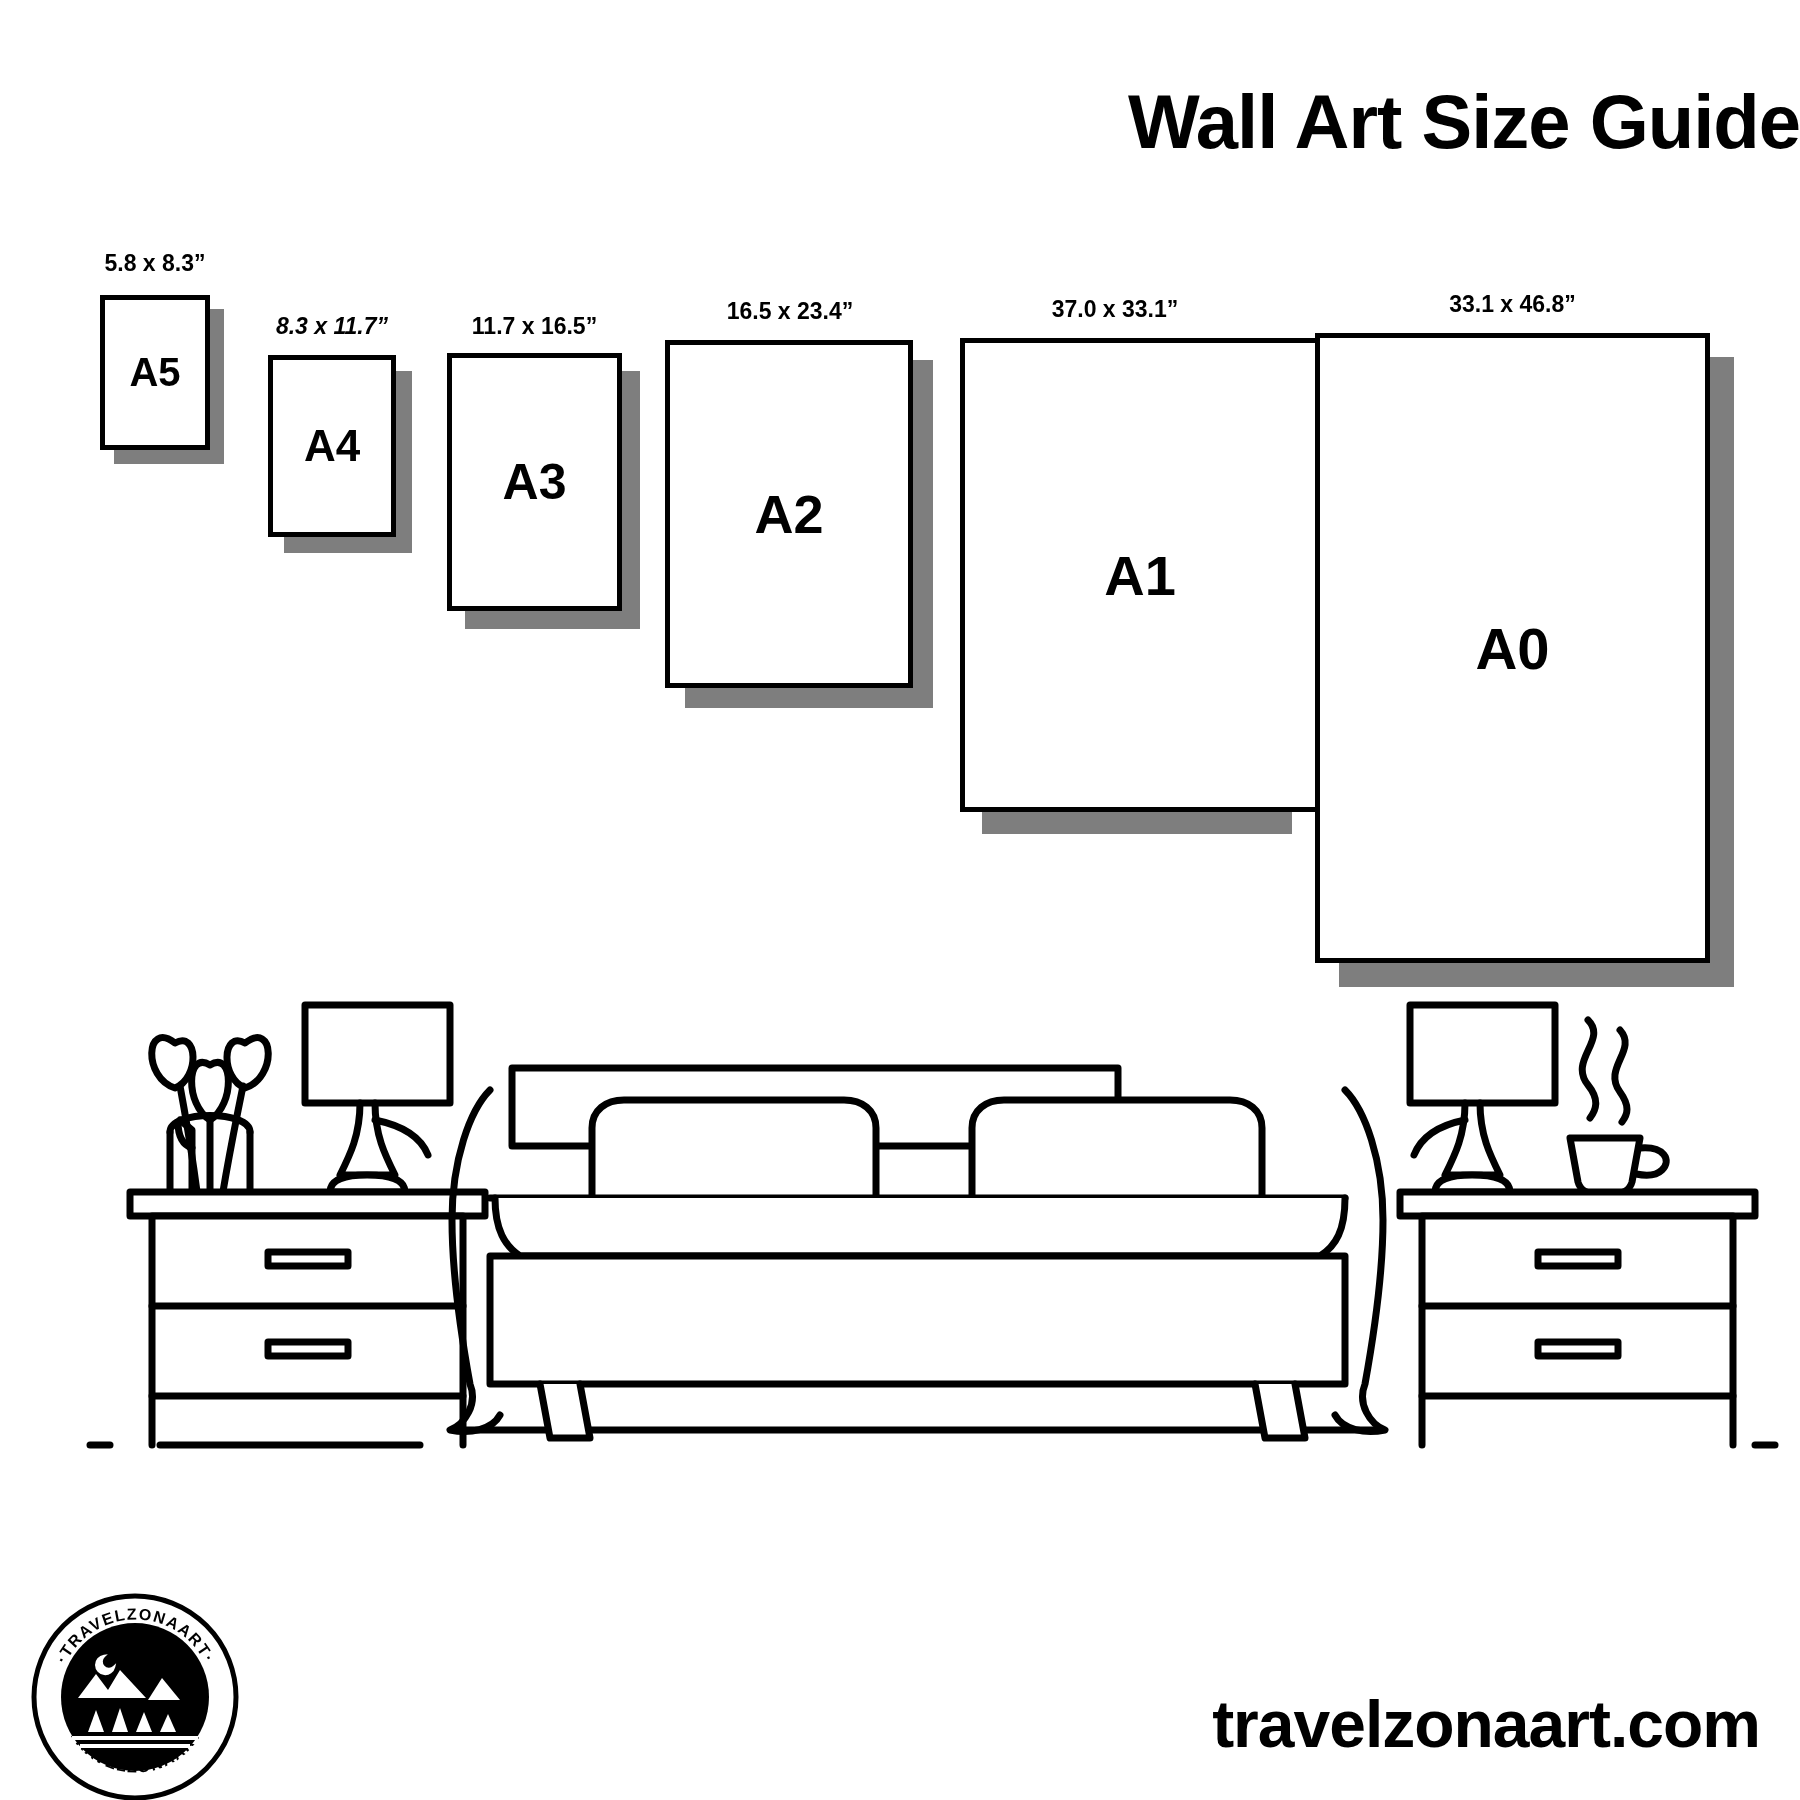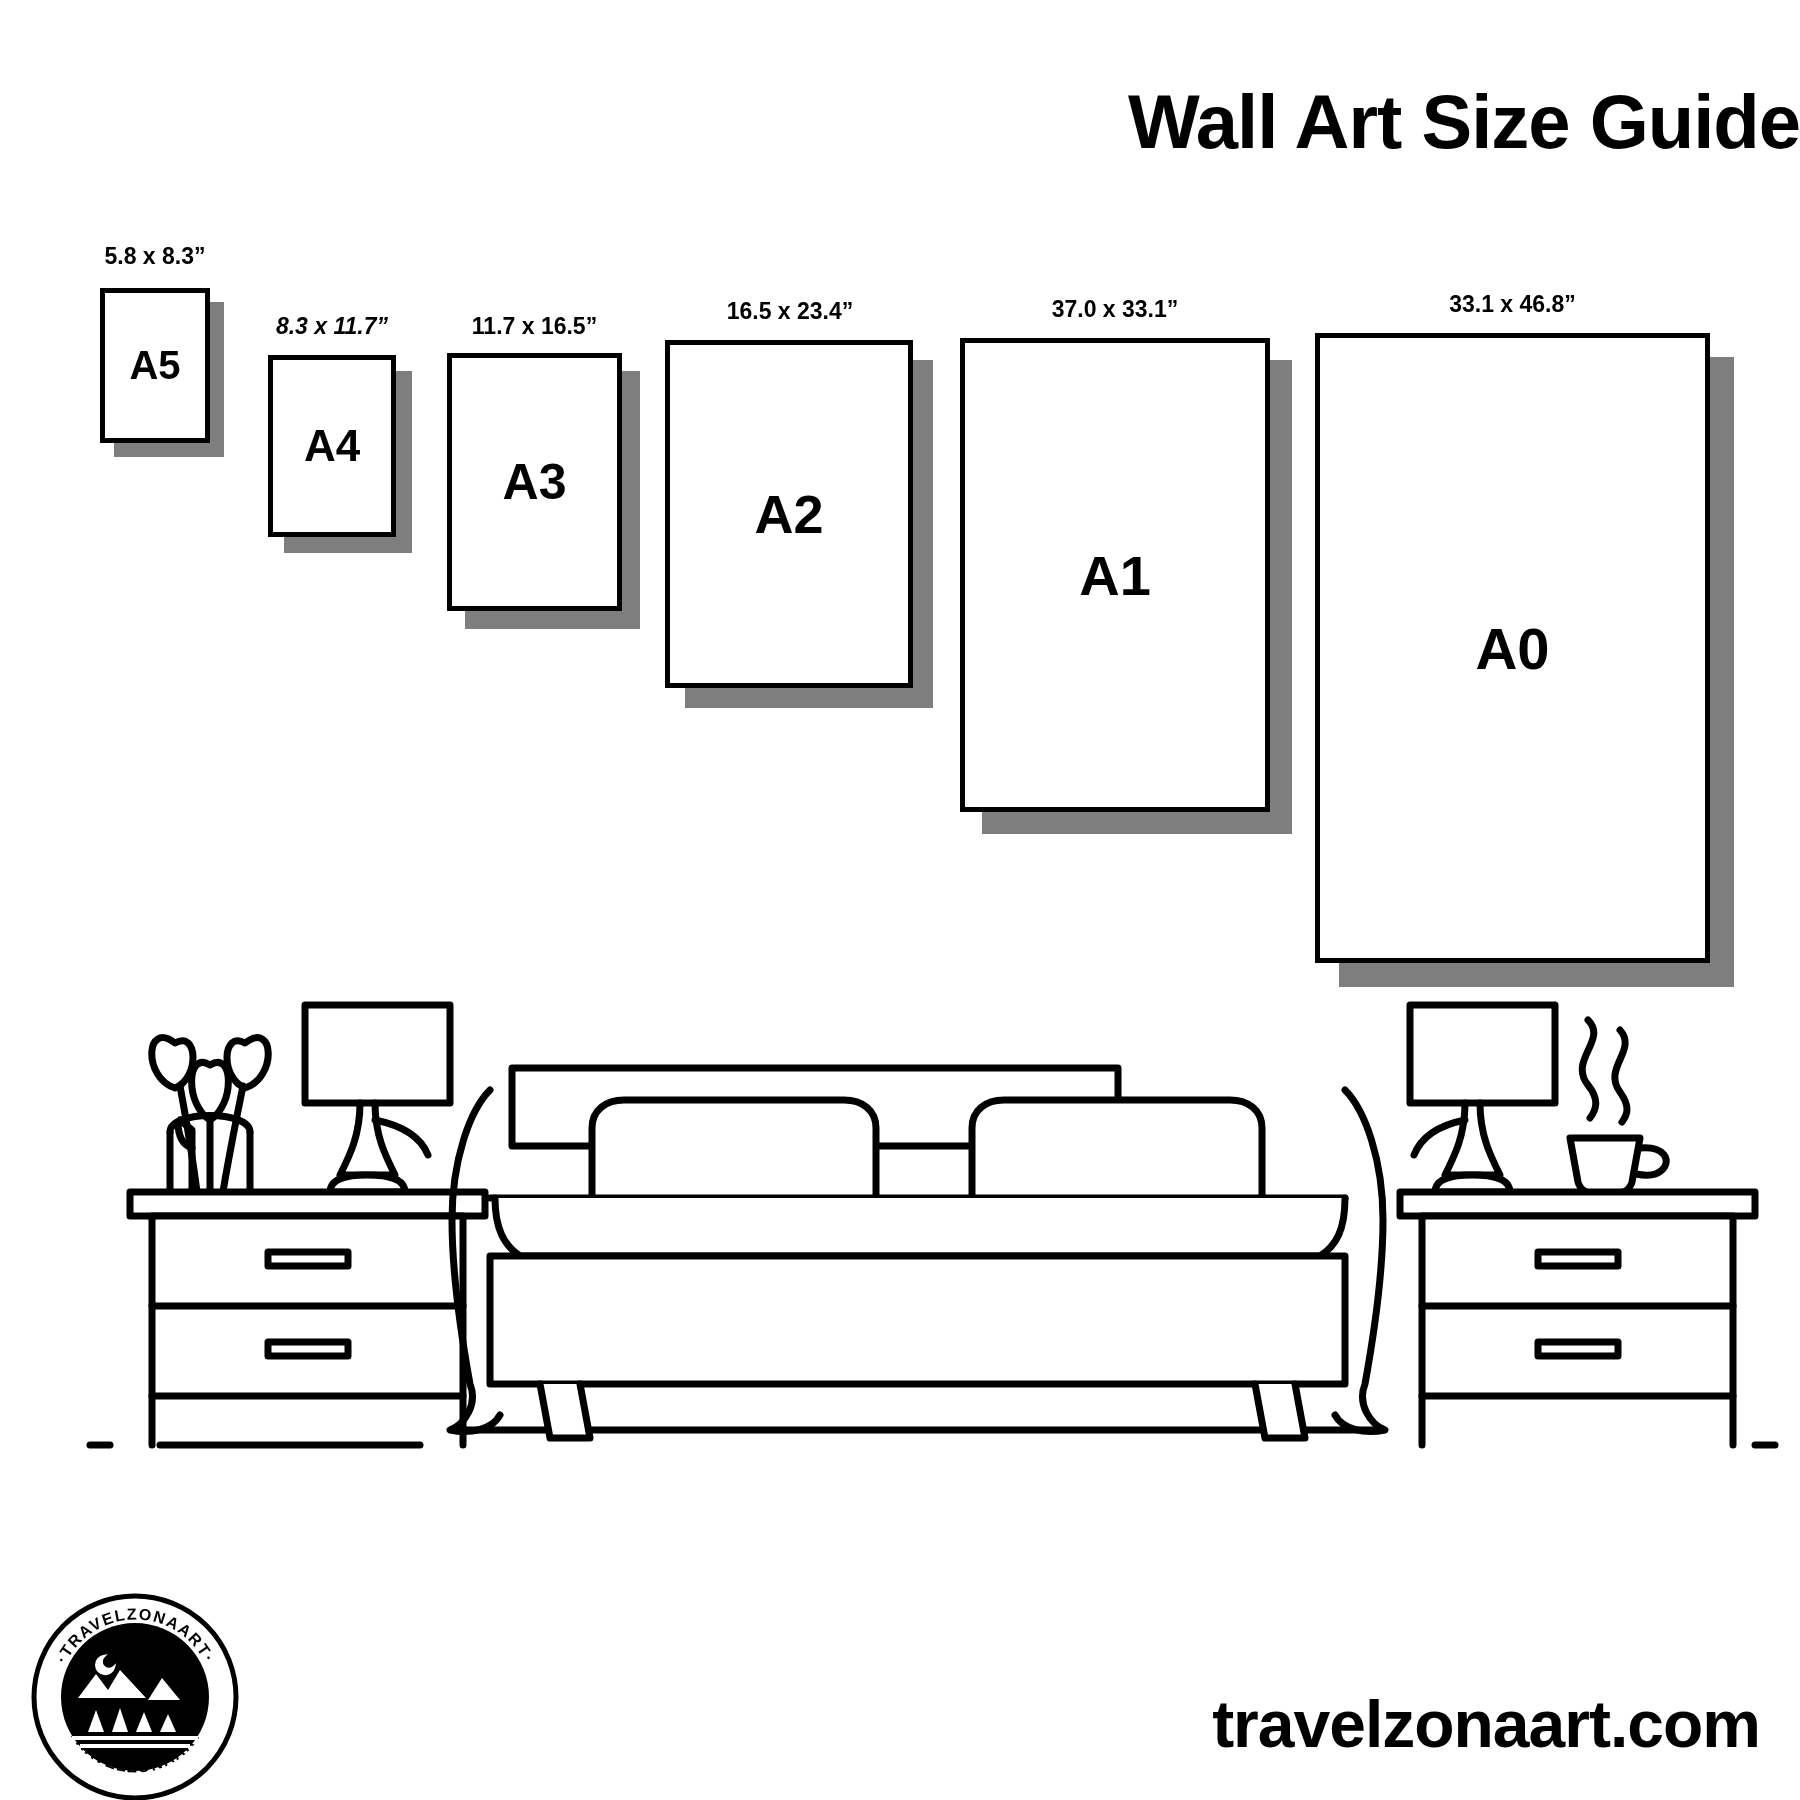--- a/index.html
+++ b/index.html
@@ -97,21 +97,21 @@
     letter-spacing: -1px;
   }
 </style>
 </head>
 <body>
 
 <div class="title">Wall Art Size Guide</div>
 
 <div class="frames">
 
-  <div class="frame-group" style="left:100px; top:288px; width:110px; height:155px;padding-left:8px;">
+  <div class="frame-group" style="left:100px; top:295px; width:110px; height:155px;padding-left:8px;">
     <div class="frame-dim" style="top:-45px; left:-10px; width:130px;">5.8 x 8.3”</div>
     <div class="frame-shadow" style="left:14px; top:14px; width:110px; height:155px;"></div>
     <div class="frame-box" style="left:0; top:0; width:110px; height:155px;">
       <span class="frame-label" style="font-size:40px;">A5</span>
     </div>
   </div>
 
   <div class="frame-group" style="left:268px; top:355px; width:128px; height:182px;">
     <div class="frame-dim" style="top:-42px; left:-16px; width:160px;font-style:italic;">8.3 x 11.7”</div>
     <div class="frame-shadow" style="left:16px; top:16px; width:128px; height:182px;"></div>
@@ -132,21 +132,21 @@
     <div class="frame-dim" style="top:-42px; left:-15px; width:280px;">16.5 x 23.4”</div>
     <div class="frame-shadow" style="left:20px; top:20px; width:248px; height:348px;"></div>
     <div class="frame-box" style="left:0; top:0; width:248px; height:348px;">
       <span class="frame-label" style="font-size:54px;">A2</span>
     </div>
   </div>
 
   <div class="frame-group" style="left:960px; top:338px; width:310px; height:474px;">
     <div class="frame-dim" style="top:-42px; left:-10px; width:330px;">37.0 x 33.1”</div>
     <div class="frame-shadow" style="left:22px; top:22px; width:310px; height:474px;"></div>
-    <div class="frame-box" style="left:0; top:0; width:310px; height:474px;">
+    <div class="frame-box" style="left:0; top:0; width:360px; height:474px;">
       <span class="frame-label" style="font-size:56px;">A1</span>
     </div>
   </div>
 
   <div class="frame-group" style="left:1315px; top:333px; width:395px; height:630px;">
     <div class="frame-dim" style="top:-42px; left:-10px; width:415px;">33.1 x 46.8”</div>
     <div class="frame-shadow" style="left:24px; top:24px; width:395px; height:630px;"></div>
     <div class="frame-box" style="left:0; top:0; width:395px; height:630px;">
       <span class="frame-label" style="font-size:58px;">A0</span>
     </div>

